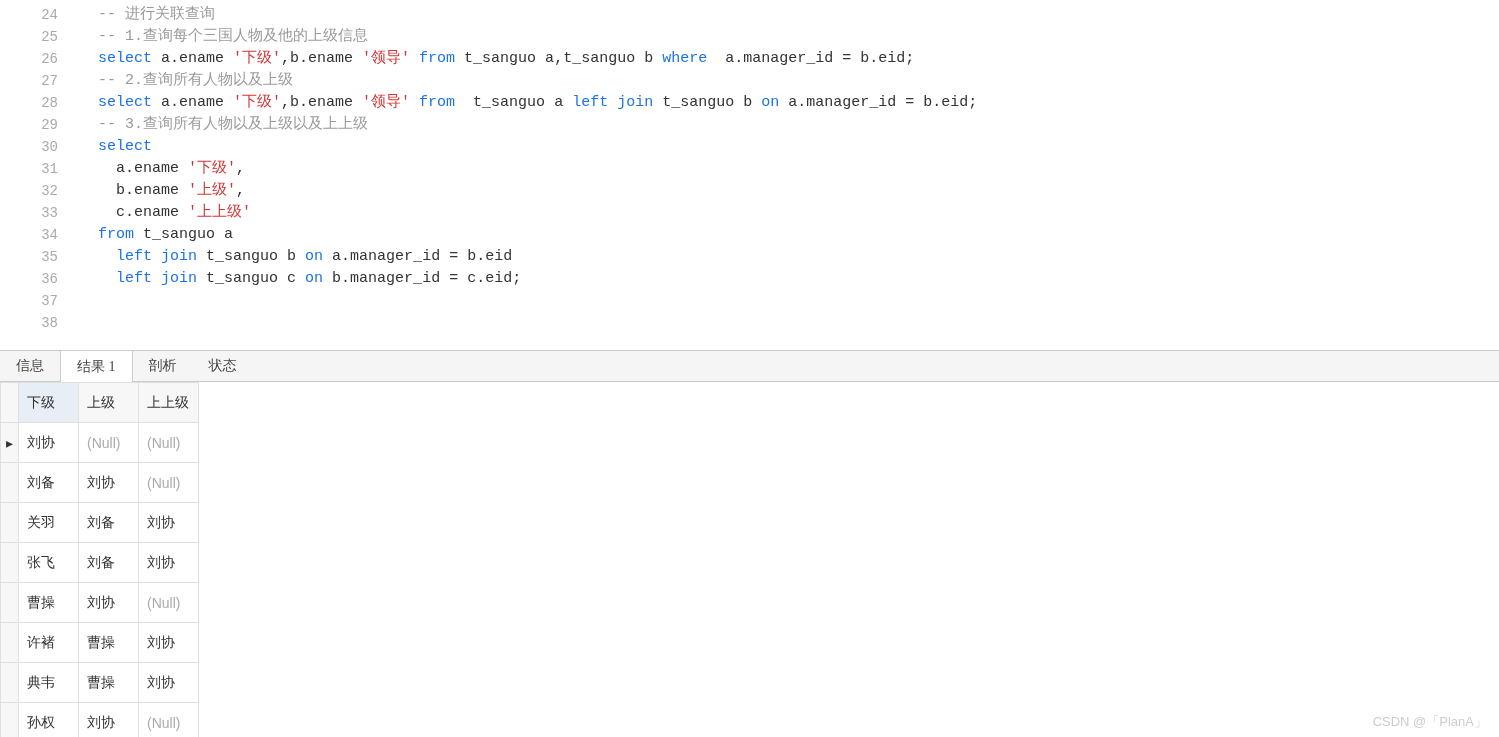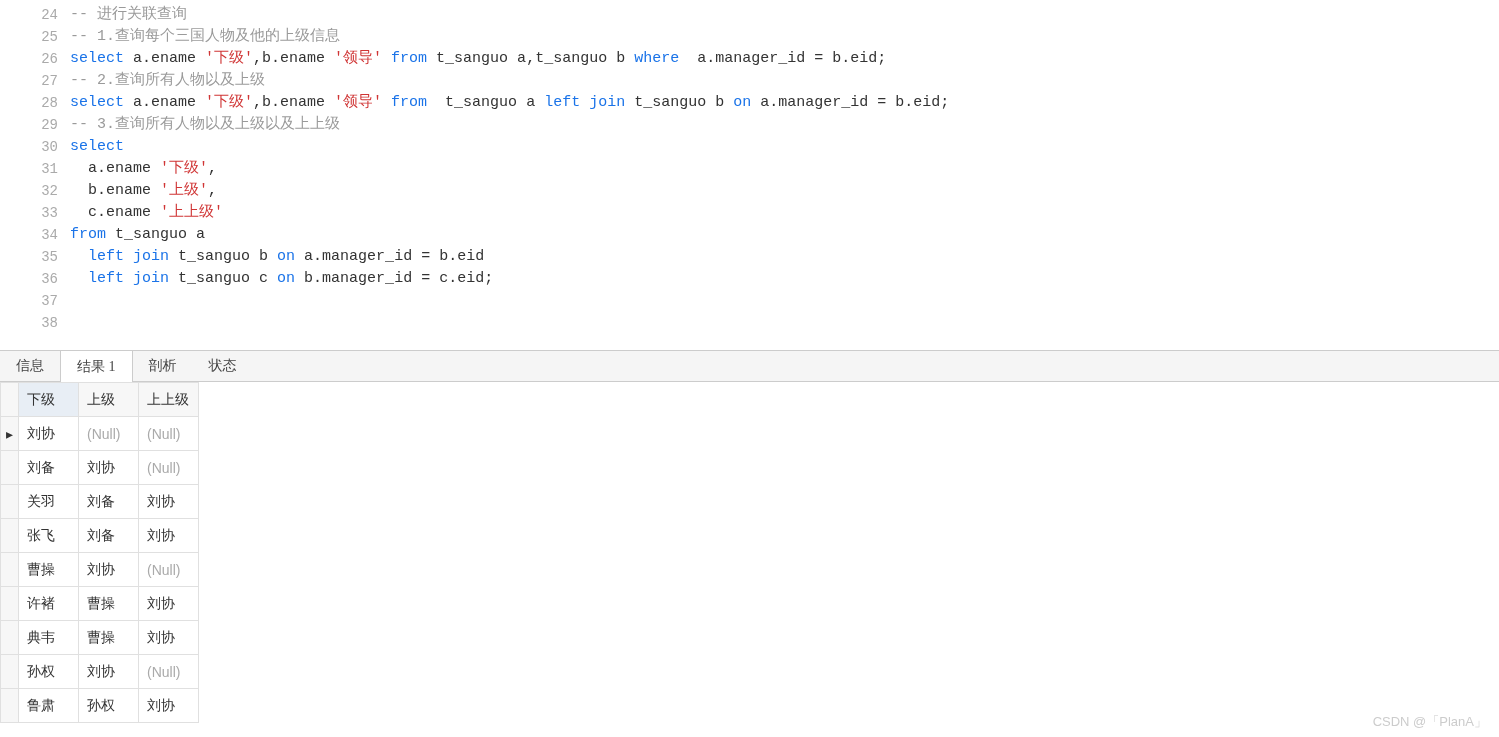--- a/index.html
+++ b/index.html
@@ -17,21 +17,21 @@
   }
   .line { display: flex; }
   .gutter {
     width: 70px;
     text-align: right;
     color: #aaa;
     padding-right: 12px;
     user-select: none;
     font-size: 14px;
   }
-  .code { flex: 1; }
+  .code { flex: 1; margin-left: 28px; }
   .c-comment { color: #9a9a9a; }
   .c-keyword { color: #1a73e8; }
   .c-string { color: #d03535; }
   .c-default { color: #333; }
 
   .tabs {
     display: flex;
     border-top: 1px solid #ccc;
     border-bottom: 1px solid #ccc;
     background: #f5f5f5;
@@ -61,21 +61,21 @@
     font-size: 14px;
   }
   .results table {
     border-collapse: collapse;
   }
   .results th, .results td {
     border: 1px solid #e0e0e0;
     padding: 4px 8px;
     text-align: left;
     min-width: 60px;
-    height: 34px;
+    height: 40px;
     font-weight: normal;
     color: #333;
     margin-top: 20px;
   }
   .results th {
     background: #f7f7f7;
   }
   .results th.sorted {
     background: #e8eef5;
   }

